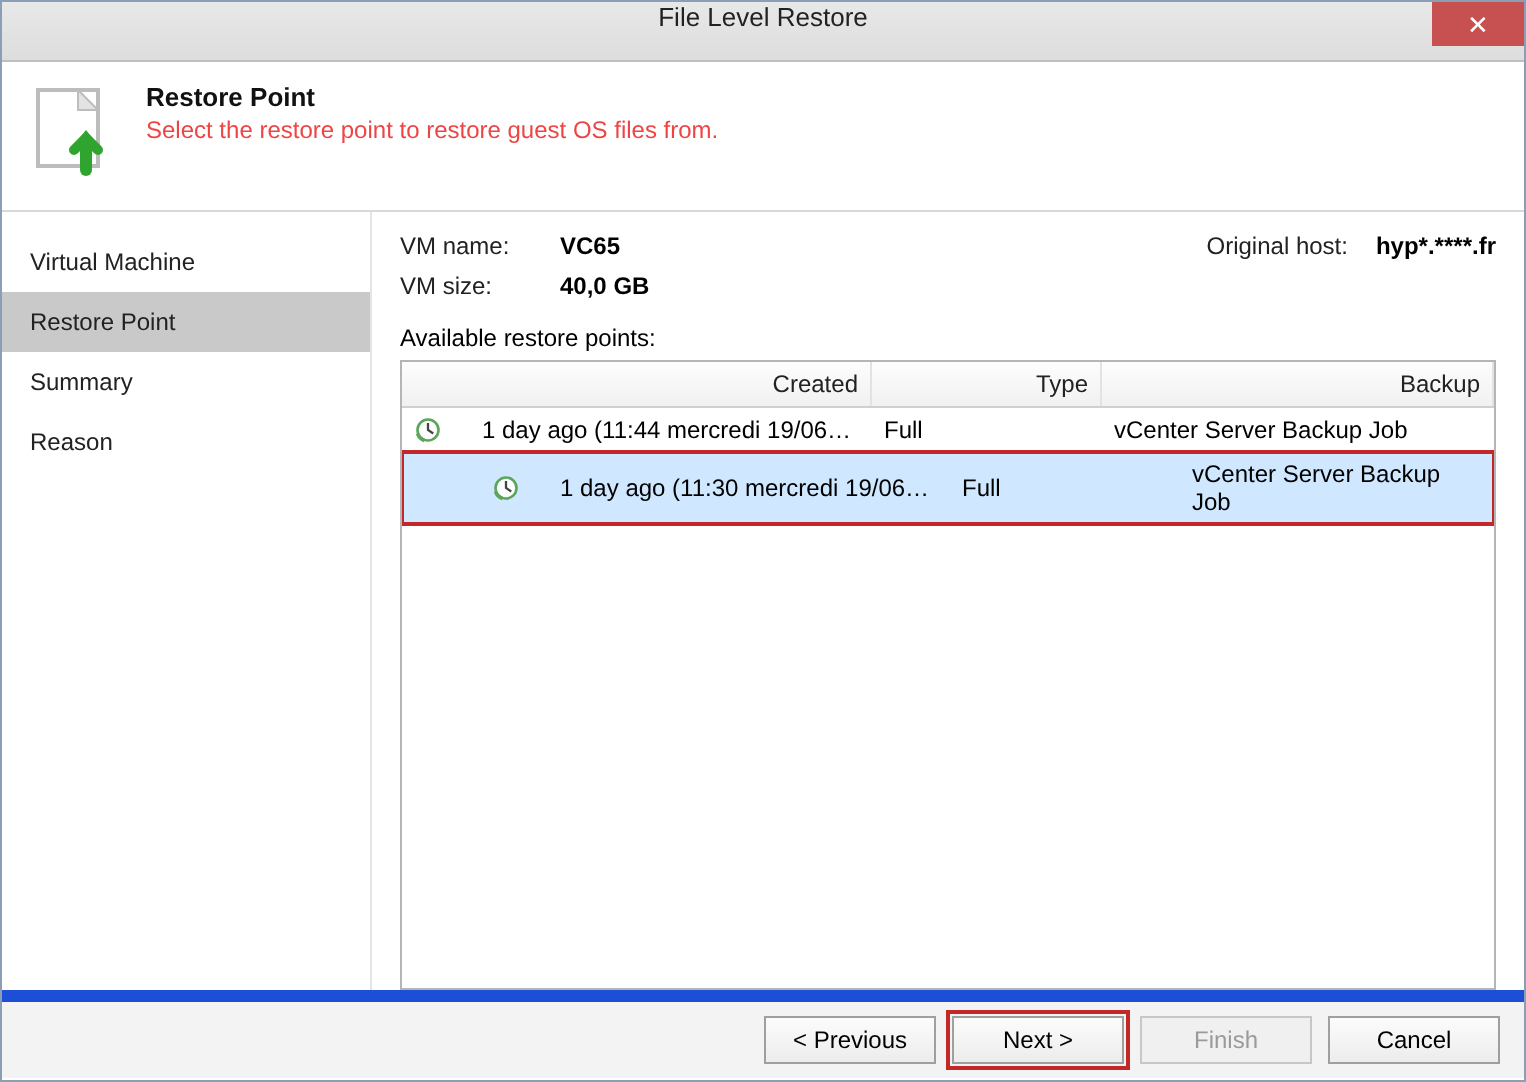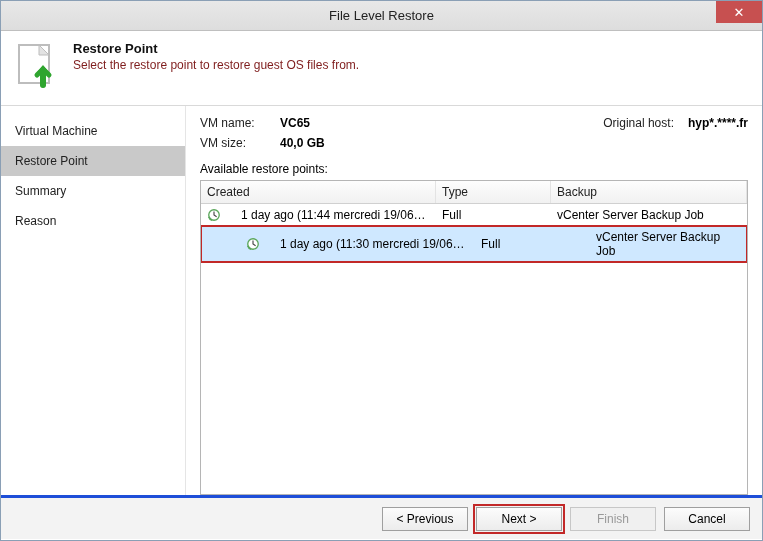--- a/index.html
+++ b/index.html
@@ -11,21 +11,20 @@
     width: 763px;
     height: 541px;
     overflow: hidden;
     border: 1px solid #8a9fb5;
   }
   .titlebar {
     height: 30px;
     background: linear-gradient(#e8e8e8,#dddddd);
     border-bottom: 1px solid #bfbfbf;
     display:flex;
-    align-items:center;
     justify-content:center;
     position:relative;
   }
   .titlebar .title {
     font-size: 13px;
     color:#222;
   }
   .close-btn {
     position:absolute;
     right:0; top:0;
@@ -52,21 +51,21 @@
     flex:0 0 auto;
   }
   .header .icon svg { width:50px; height:50px; }
   .header .text .ht {
     font-weight:bold;
     font-size:13px;
     color:#111;
   }
   .header .text .sub {
     font-size:12px;
-    color:#7f1d1d;
+    color:#ef4444;
     margin-top:2px;
   }
   .body {
     display:flex;
     height: calc(541px - 30px - 78px - 44px);
   }
   .sidebar {
     width:185px;
     border-right:1px solid #e5e5e5;
     padding-top:10px;
@@ -99,20 +98,21 @@
     background:#fff;
     overflow:hidden;
     display:flex;
     flex-direction:column;
   }
   .thead {
     display:flex;
     background:#fff;
     border-bottom:1px solid #d0d0d0;
     font-size:12px;
+    text-align:right;
   }
   .th {
     padding:4px 6px;
     border-right:1px solid #e3e3e3;
     color:#222;
     background:linear-gradient(#fdfdfd,#f1f1f1);
   }
   .c1 { width:235px; }
   .c2 { width:115px; }
   .c3 { flex:1; }
@@ -137,21 +137,21 @@
     outline:2px solid #c22828;
     outline-offset:-1px;
     padding-left:39px;
   }
   .clock-icon {
     width:14px; height:14px;
     flex:0 0 auto;
   }
   .footer {
     height:44px;
-    border-top:3px solid #1d4ed8;
+    border-top:6px solid #1d4ed8;
     background:#f3f3f3;
     display:flex;
     align-items:center;
     justify-content:flex-end;
     gap:8px;
     padding:0 12px;
   }
   .btn {
     min-width:86px;
     height:24px;

